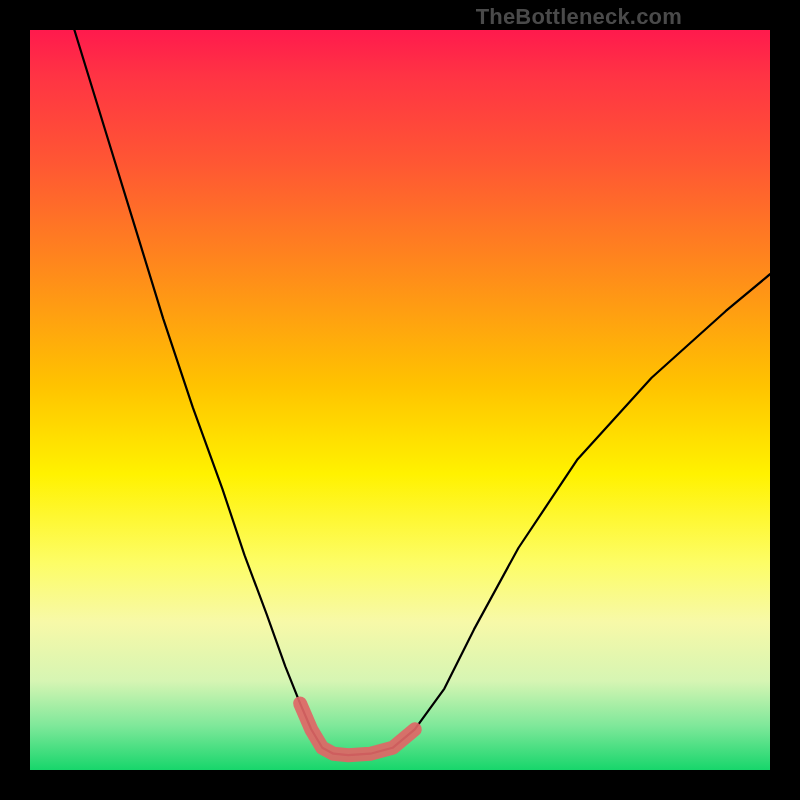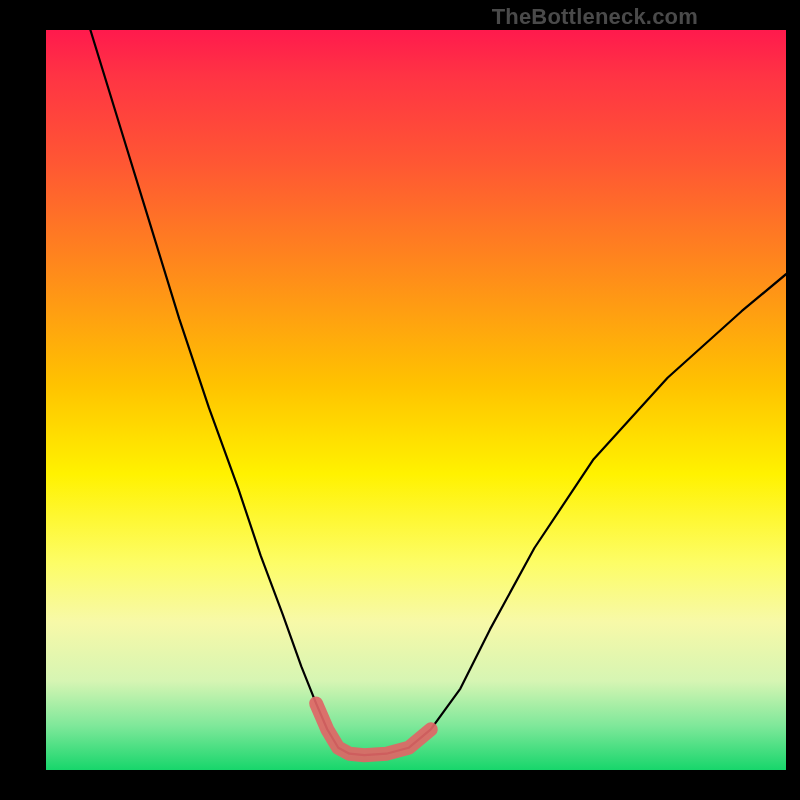--- a/index.html
+++ b/index.html
@@ -6,21 +6,21 @@
     margin: 0;
     padding: 0;
     width: 800px;
     height: 800px;
     background: #000;
     overflow: hidden;
   }
   .frame {
     position: absolute;
     top: 0;
-    left: 16px;
+    left: 0;
     width: 696px;
     height: 800px;
     background: #000;
   }
   .plot-area {
     position: absolute;
     top: 30px;
     left: 30px;
     width: 740px;
     height: 740px;

